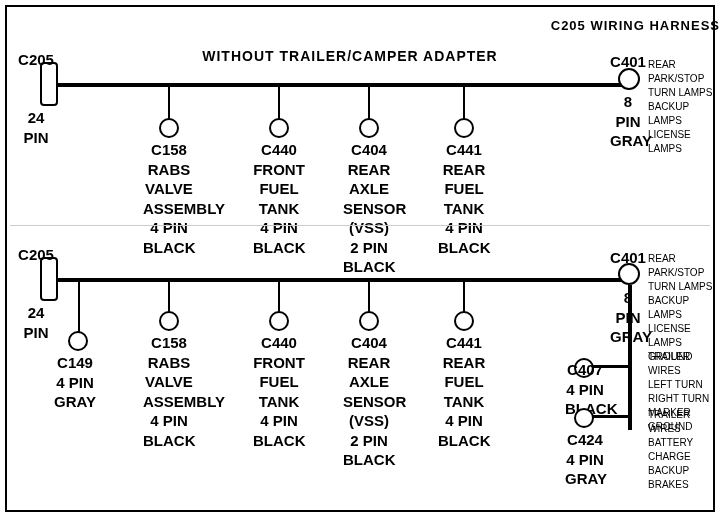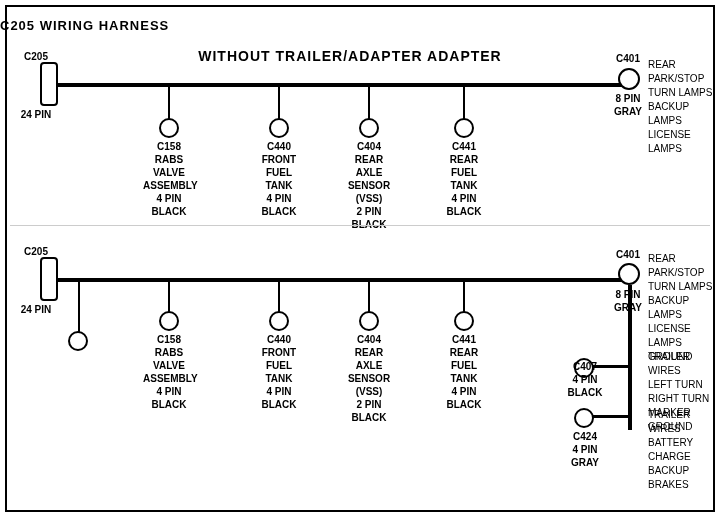--- a/index.html
+++ b/index.html
@@ -6,21 +6,21 @@
     body {
       width: 720px;
       height: 517px;
       background: #fff;
       font-family: Arial, sans-serif;
       font-size: 10px;
       overflow: hidden;
       position: relative;
     }
     .page-title {
-      text-align: left;
+      text-align: right;
       font-size: 13px;
       font-weight: bold;
       padding-top: 8px;
       letter-spacing: 1px;
     }
     .diagram-container {
       position: relative;
       width: 720px;
       height: 500px;
     }
@@ -60,21 +60,21 @@
     .connector-rect {
       position: absolute;
       border: 2.5px solid #000;
       background: #fff;
       border-radius: 4px;
     }
     
     .label {
       position: absolute;
       text-align: center;
-      font-size: 10px;
+      font-size: 15px;
       line-height: 1.3;
       font-weight: bold;
     }
     .label-right {
       position: absolute;
       text-align: left;
       font-size: 10px;
       line-height: 1.4;
     }
     
@@ -85,21 +85,21 @@
   </style>
 </head>
 <body>
 
 <div class="diagram-container">
 
   <div class="border-box" style="left:5px;top:5px;width:710px;height:507px;"></div>
 
   <div class="page-title" style="position:absolute;top:10px;left:0;width:720px;">C205 WIRING HARNESS</div>
 
-  <div class="section-label" style="top:48px;left:160px;width:380px;">WITHOUT  TRAILER/ADAPTER ADAPTER</div>
+  <div class="section-label" style="top:48px;left:160px;width:380px;">WITHOUT  TRAILER/CAMPER ADAPTER</div>
 
   <div class="wire-h" style="left:55px;top:83px;width:575px;"></div>
 
   <div class="connector-rect" style="left:40px;top:62px;width:18px;height:44px;"></div>
   <div class="label" style="left:16px;top:50px;width:40px;">C205</div>
   <div class="label" style="left:16px;top:108px;width:40px;">24 PIN</div>
 
   <div class="connector" style="left:618px;top:68px;width:22px;height:22px;"></div>
   <div class="label" style="left:610px;top:52px;width:36px;">C401</div>
   <div class="label" style="left:610px;top:92px;width:36px;">8 PIN<br>GRAY</div>
@@ -148,20 +148,21 @@
   <div class="label-right" style="left:648px;top:350px;width:68px;">TRAILER WIRES<br>LEFT TURN<br>RIGHT TURN<br>MARKER<br>GROUND</div>
 
   <div class="drop-line" style="left:628px;top:368px;width:2px;height:48px;"></div>
   <div class="wire-h" style="left:586px;top:415px;width:44px;height:3px;"></div>
   <div class="connector" style="left:574px;top:408px;width:20px;height:20px;"></div>
   <div class="label" style="left:565px;top:430px;width:40px;">C424<br>4 PIN<br>GRAY</div>
   <div class="label-right" style="left:648px;top:408px;width:68px;">TRAILER WIRES<br>BATTERY CHARGE<br>BACKUP<br>BRAKES</div>
 
   <div class="drop-line" style="left:78px;top:278px;width:2px;height:55px;"></div>
   <div class="connector" style="left:68px;top:331px;width:20px;height:20px;"></div>
+  <div class="label" style="left:52px;top:353px;width:46px;">C149<br>4 PIN GRAY</div>
 
   <div class="drop-line" style="left:168px;top:278px;width:2px;height:35px;"></div>
   <div class="connector" style="left:159px;top:311px;width:20px;height:20px;"></div>
   <div class="label" style="left:143px;top:333px;width:52px;">C158<br>RABS VALVE<br>ASSEMBLY<br>4 PIN BLACK</div>
 
   <div class="drop-line" style="left:278px;top:278px;width:2px;height:35px;"></div>
   <div class="connector" style="left:269px;top:311px;width:20px;height:20px;"></div>
   <div class="label" style="left:253px;top:333px;width:52px;">C440<br>FRONT FUEL<br>TANK<br>4 PIN BLACK</div>
 
   <div class="drop-line" style="left:368px;top:278px;width:2px;height:35px;"></div>

